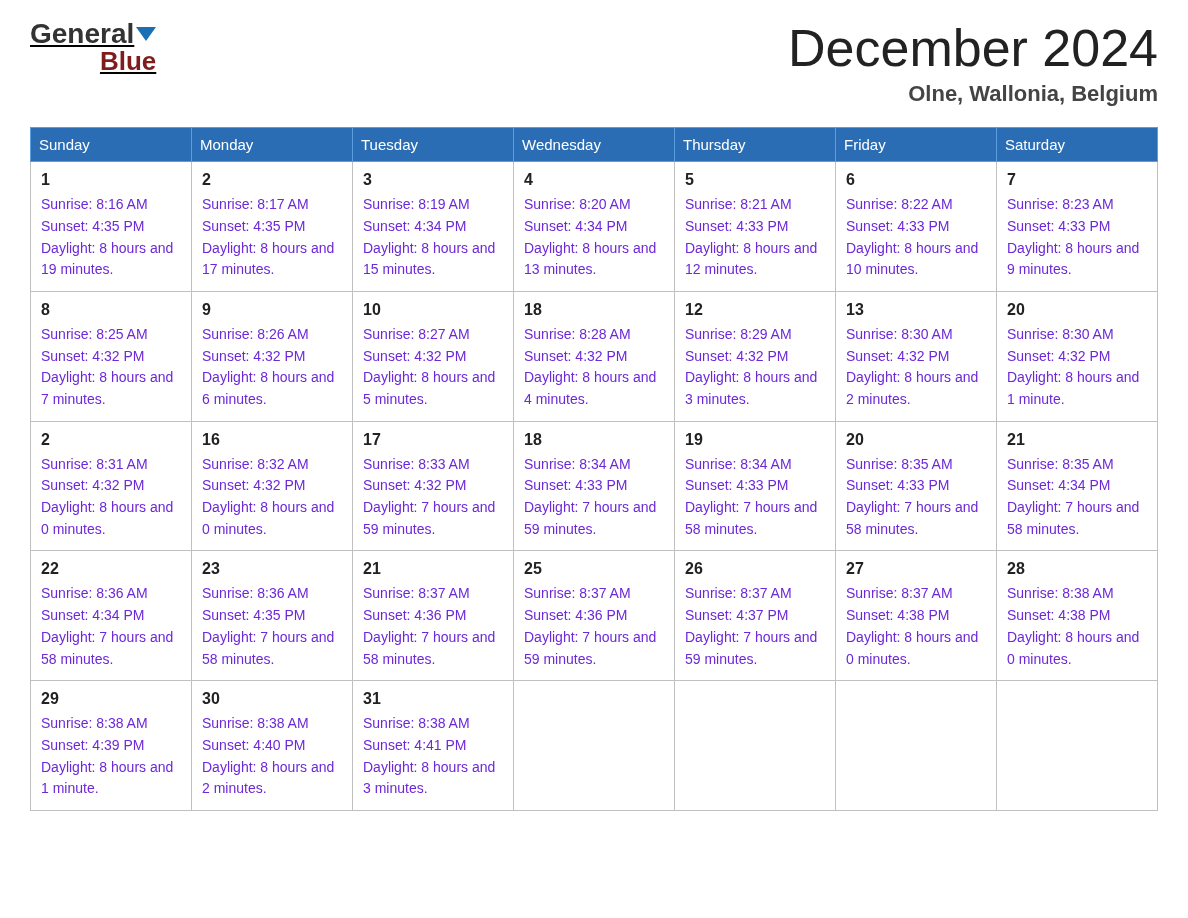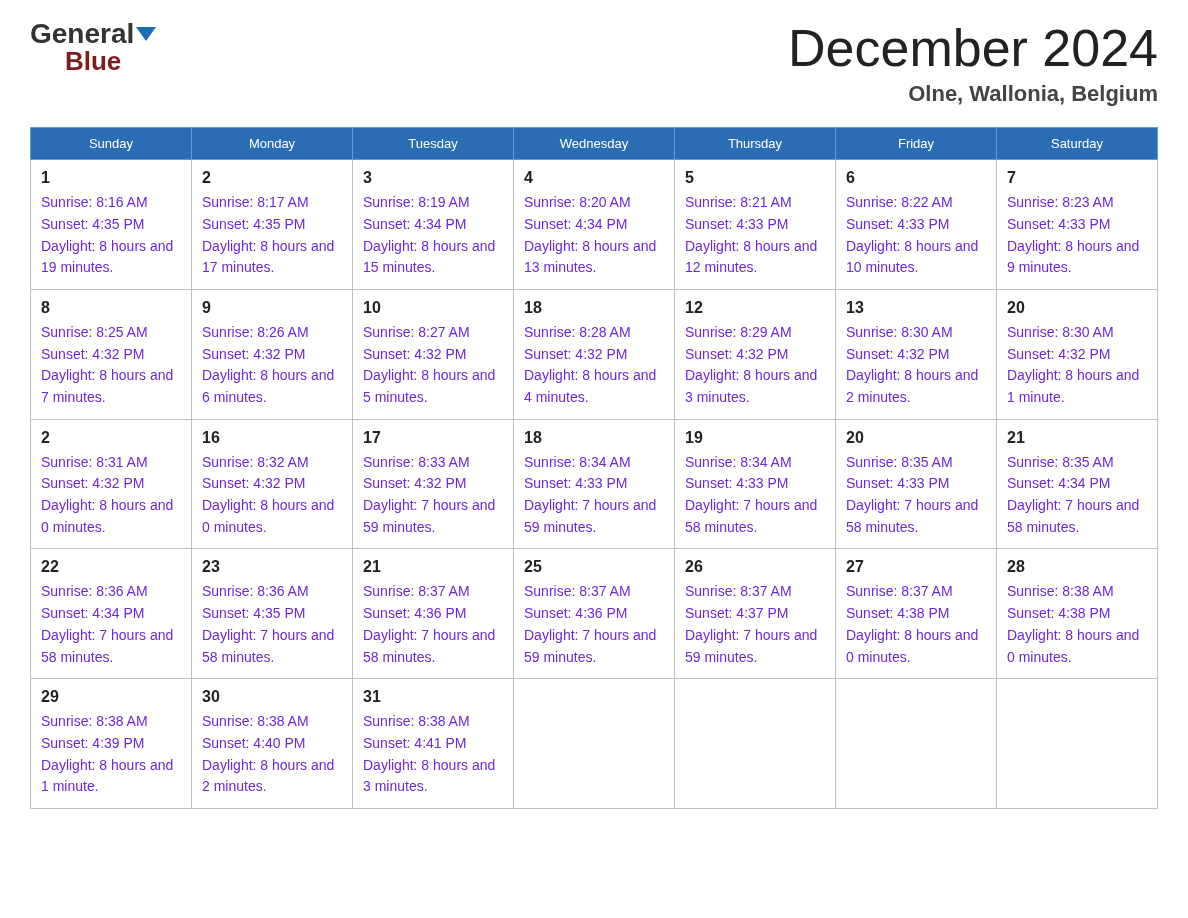--- a/index.html
+++ b/index.html
@@ -12,21 +12,22 @@
     }
     .header {
       display: flex;
       justify-content: space-between;
       align-items: flex-start;
       margin-bottom: 20px;
     }
     .logo {
       display: flex;
       flex-direction: column;
-      align-items: center;
+      align-items: flex-end;
+      text-decoration: underline;
     }
     .logo-text-general {
       font-size: 28px;
       font-weight: bold;
       color: #333333;
       line-height: 1;
     }
     .logo-text-blue {
       font-size: 26px;
       font-weight: bold;
@@ -63,24 +64,24 @@
       font-weight: bold;
     }
     .calendar-table {
       width: 100%;
       border-collapse: collapse;
       border: 1px solid #b0b0b0;
     }
     .calendar-table th {
       background-color: #2a6db5;
       color: #ffffff;
-      font-size: 13px;
+      font-size: 15px;
       font-weight: normal;
-      padding: 8px 16px;
-      text-align: center;
+      padding: 8px 8px;
+      text-align: left;
       border: 1px solid #5a9de0;
     }
     .calendar-table td {
       vertical-align: top;
       padding: 6px 10px 10px 10px;
       border: 1px solid #c0c0c0;
       width: 14.28%;
       font-size: 13px;
       color: #333333;
       line-height: 1.5;

